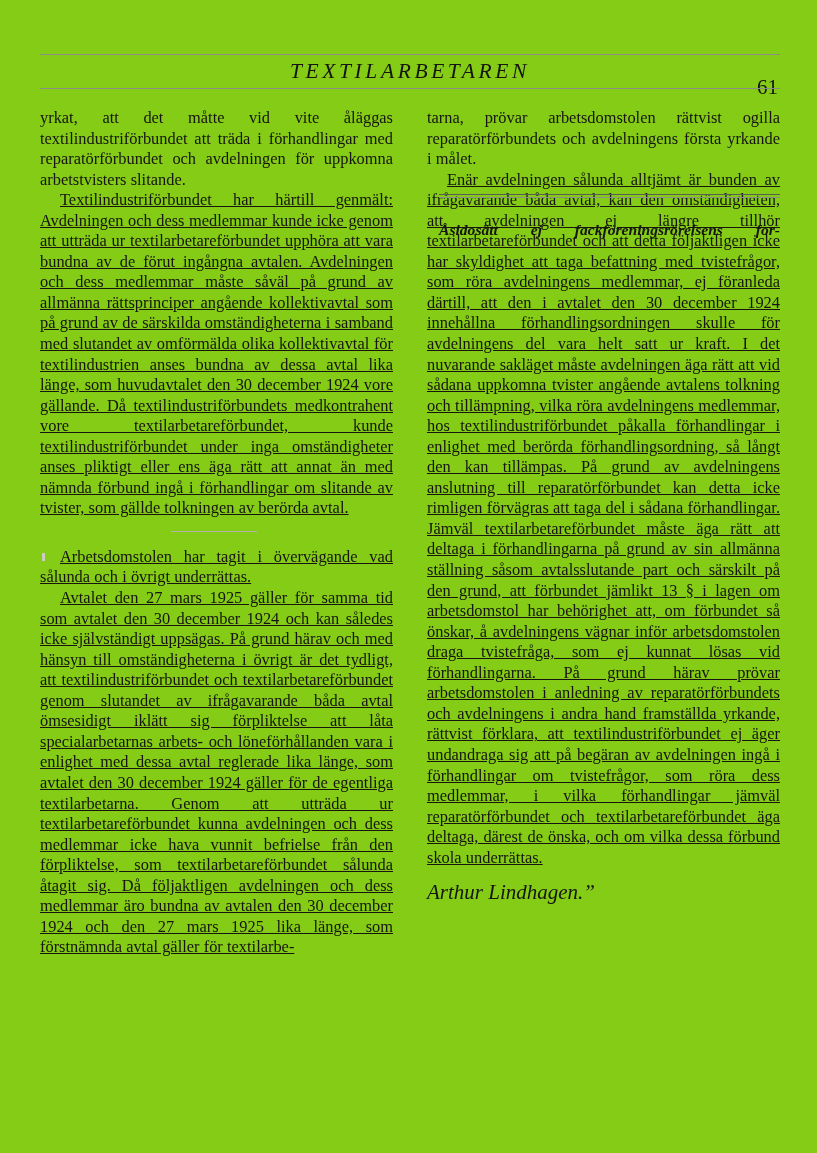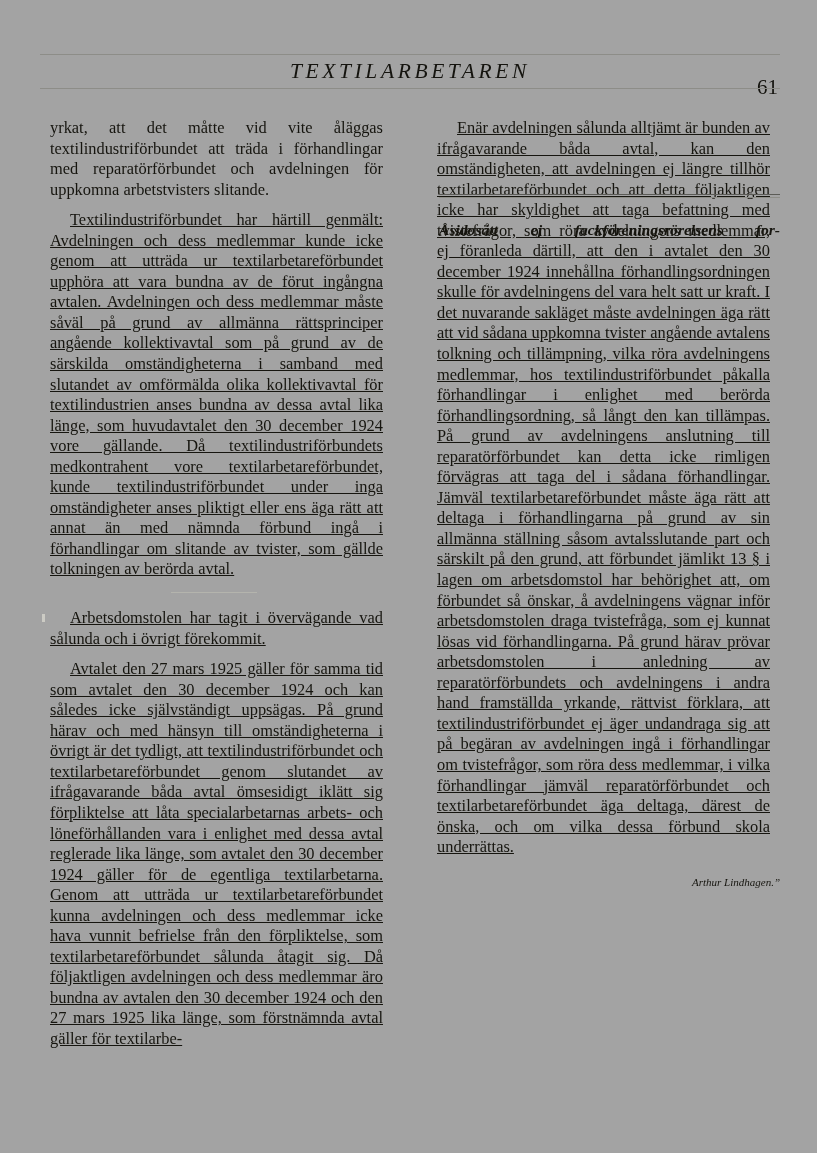--- a/index.html
+++ b/index.html
@@ -12,21 +12,21 @@
     width: 817px;
     height: 1153px;
     overflow: hidden;
     font-family: "Liberation Serif", "DejaVu Serif", serif;
   }
 
   .page {
     position: relative;
     width: 817px;
     height: 1153px;
-    background: #a3a3a3;
+    background: #84cc16;
     box-sizing: border-box;
   }
 
   
   .masthead {
     position: absolute;
     left: 40px;
     top: 54px;
     width: 740px;
     height: 50px;
@@ -76,21 +76,21 @@
     height: 960px;
     display: flex;
     gap: 34px;
   }
   .col {
     width: 353px;
     position: relative;
   }
 
   p.body {
-    margin: 10px;
+    margin: 0;
     font-size: 16.4px;
     line-height: 20.55px;
     color: #16150f;
     text-align: justify;
     text-align-last: left;
     hyphens: none;
     word-spacing: 0.1px;
   }
   p.body.indent { text-indent: 20px; text-decoration: underline; }
 
@@ -104,23 +104,23 @@
   
   .sig-line {
     margin: 22px 0 0 0;
     font-size: 16.4px;
     line-height: 20.55px;
     text-align: center;
     color: #16150f;
   }
   .sig-name {
     margin: 14px 0 0 0;
-    font-size: 11px;
+    font-size: 21px;
     line-height: 20.55px;
-    text-align: right;
+    text-align: left;
     font-style: italic;
     color: #16150f;
   }
 
   
   .footer-block {
     position: absolute;
     left: 0;
     right: 0;
     top: 86px;
@@ -171,27 +171,28 @@
   <div class="columns">
 
     <div class="col">
       <p class="body">yrkat, att det måtte vid vite åläggas textilindustriförbundet att träda i förhandlingar med reparatörförbundet och avdelningen för uppkomna arbetstvisters slitande.</p>
       <p class="body indent">Textilindustriförbundet har härtill genmält: Avdelningen och dess medlemmar kunde icke genom att utträda ur textilarbetareförbundet upphöra att vara bundna av de förut ingångna avtalen. Avdelningen och dess medlemmar måste såväl på grund av allmänna rättsprinciper angående kollektivavtal som på grund av de särskilda omständigheterna i samband med slutandet av omförmälda olika kollektivavtal för textilindustrien anses bundna av dessa avtal lika länge, som huvudavtalet den 30 december 1924 vore gällande. Då textilindustriförbundets medkontrahent vore textilarbetareförbundet, kunde textilindustriförbundet under inga omständigheter anses pliktigt eller ens äga rätt att annat än med nämnda förbund ingå i förhandlingar om slitande av tvister, som gällde tolkningen av berörda avtal.</p>
 
       <div class="short-rule"></div>
 
       <div style="position:relative">
         <span class="faint-mark"></span>
-        <p class="body indent">Arbetsdomstolen har tagit i övervägande vad sålunda och i övrigt förekommit.</p>
+        <p class="body indent">Arbetsdomstolen har tagit i övervägande vad sålunda och i övrigt underrättas.</p>
       </div>
 
       <p class="body indent">Avtalet den 27 mars 1925 gäller för samma tid som avtalet den 30 december 1924 och kan således icke självständigt uppsägas. På grund härav och med hänsyn till omständigheterna i övrigt är det tydligt, att textilindustriförbundet och textilarbetareförbundet genom slutandet av ifrågavarande båda avtal ömsesidigt iklätt sig förpliktelse att låta specialarbetarnas arbets- och löneförhållanden vara i enlighet med dessa avtal reglerade lika länge, som avtalet den 30 december 1924 gäller för de egentliga textilarbetarna. Genom att utträda ur textilarbetareförbundet kunna avdelningen och dess medlemmar icke hava vunnit befrielse från den förpliktelse, som textilarbetareförbundet sålunda åtagit sig. Då följaktligen avdelningen och dess medlemmar äro bundna av avtalen den 30 december 1924 och den 27 mars 1925 lika länge, som förstnämnda avtal gäller för textilarbe-</p>
     </div>
 
     <div class="col">
+      <p class="body">tarna, prövar arbetsdomstolen rättvist ogilla reparatörförbundets och avdelningens första yrkande i målet.</p>
       <p class="body indent">Enär avdelningen sålunda alltjämt är bunden av ifrågavarande båda avtal, kan den omständigheten, att avdelningen ej längre tillhör textilarbetareförbundet och att detta följaktligen icke har skyldighet att taga befattning med tvistefrågor, som röra avdelningens medlemmar, ej föranleda därtill, att den i avtalet den 30 december 1924 innehållna förhandlingsordningen skulle för avdelningens del vara helt satt ur kraft. I det nuvarande sakläget måste avdelningen äga rätt att vid sådana uppkomna tvister angående avtalens tolkning och tillämpning, vilka röra avdelningens medlemmar, hos textilindustriförbundet påkalla förhandlingar i enlighet med berörda förhandlingsordning, så långt den kan tillämpas. På grund av avdelningens anslutning till reparatörförbundet kan detta icke rimligen förvägras att taga del i sådana förhandlingar. Jämväl textilarbetareförbundet måste äga rätt att deltaga i förhandlingarna på grund av sin allmänna ställning såsom avtalsslutande part och särskilt på den grund, att förbundet jämlikt 13 § i lagen om arbetsdomstol har behörighet att, om förbundet så önskar, å avdelningens vägnar inför arbetsdomstolen draga tvistefråga, som ej kunnat lösas vid förhandlingarna. På grund härav prövar arbetsdomstolen i anledning av reparatörförbundets och avdelningens i andra hand framställda yrkande, rättvist förklara, att textilindustriförbundet ej äger undandraga sig att på begäran av avdelningen ingå i förhandlingar om tvistefrågor, som röra dess medlemmar, i vilka förhandlingar jämväl reparatörförbundet och textilarbetareförbundet äga deltaga, därest de önska, och om vilka dessa förbund skola underrättas.</p>
 
       <p class="sig-name">Arthur Lindhagen.”</p>
 
       <div class="footer-block">
         <div class="dbl-rule"></div>
         <p class="slogan">
           <span class="l1">Åsidosätt ej fackföreningsrörelsens for-</span>
         </p>
       </div>

